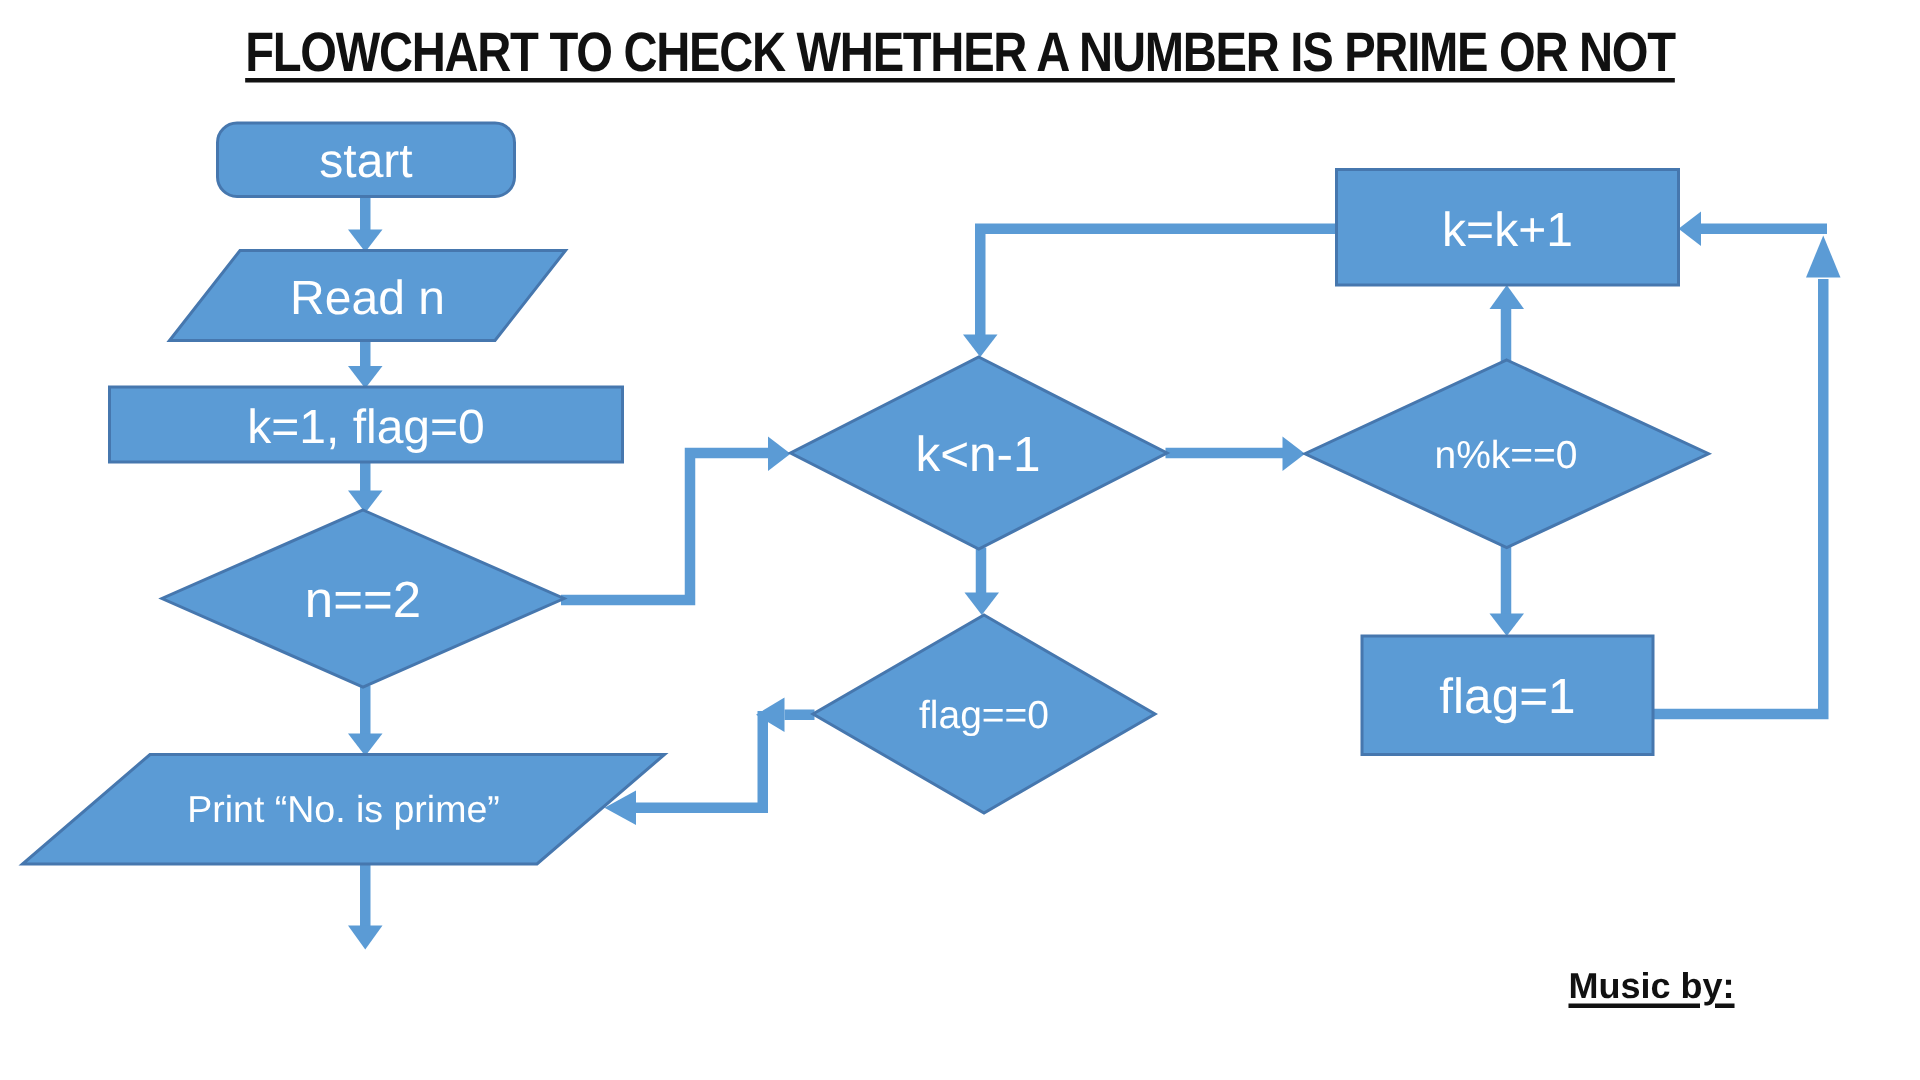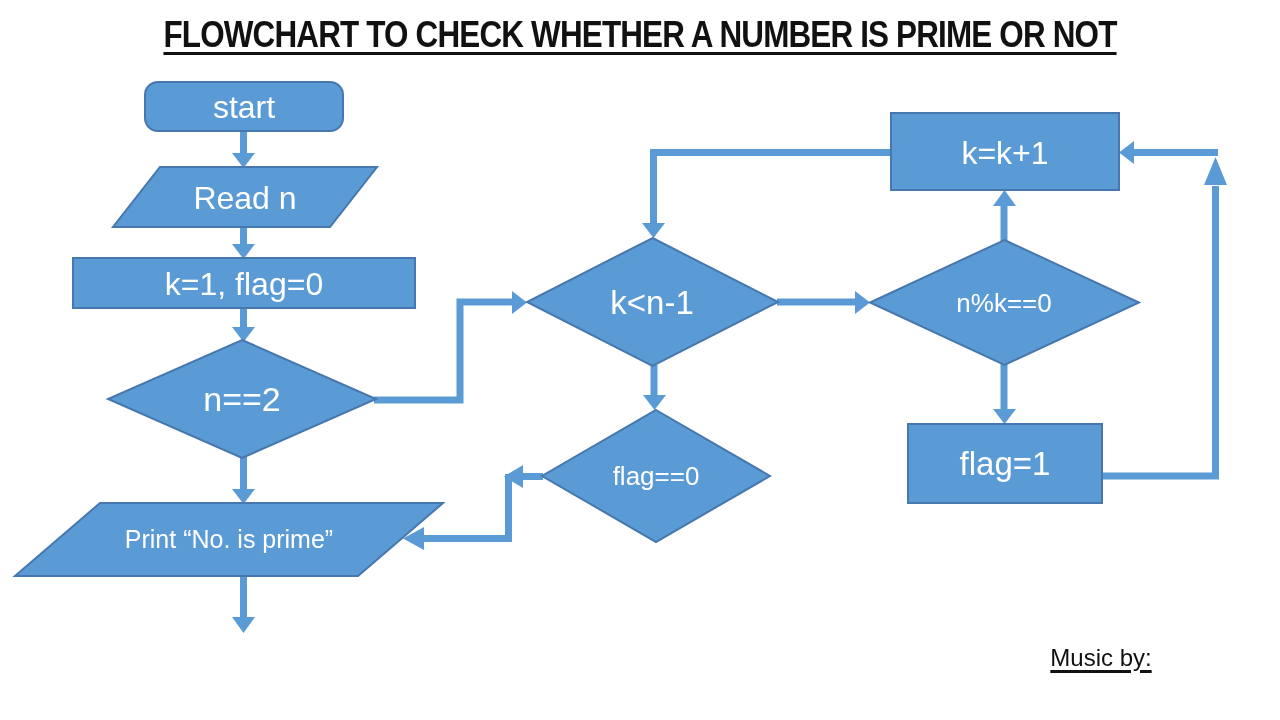--- a/index.html
+++ b/index.html
@@ -19,21 +19,21 @@
     white-space:nowrap;
   }
   .title span{
     text-decoration:underline;
     text-decoration-thickness:3px;
     text-underline-offset:5px;
   }
   .footer{
     position:absolute;left:983px;top:642px;width:236px;
     text-align:center;color:#111111;
-    font-weight:400;line-height:31px;font-size:24px;
+    font-weight:700;line-height:31px;font-size:24px;
     white-space:nowrap;
   }
   .footer div span{
     text-decoration:underline;
     text-decoration-thickness:2.5px;
     text-underline-offset:4px;
   }
   svg{position:absolute;left:0;top:0;}
   .shape{fill:#5B9BD5;stroke:#4677AE;stroke-width:2px;}
   .edge{stroke:#5B9BD5;stroke-width:7px;fill:none;}

